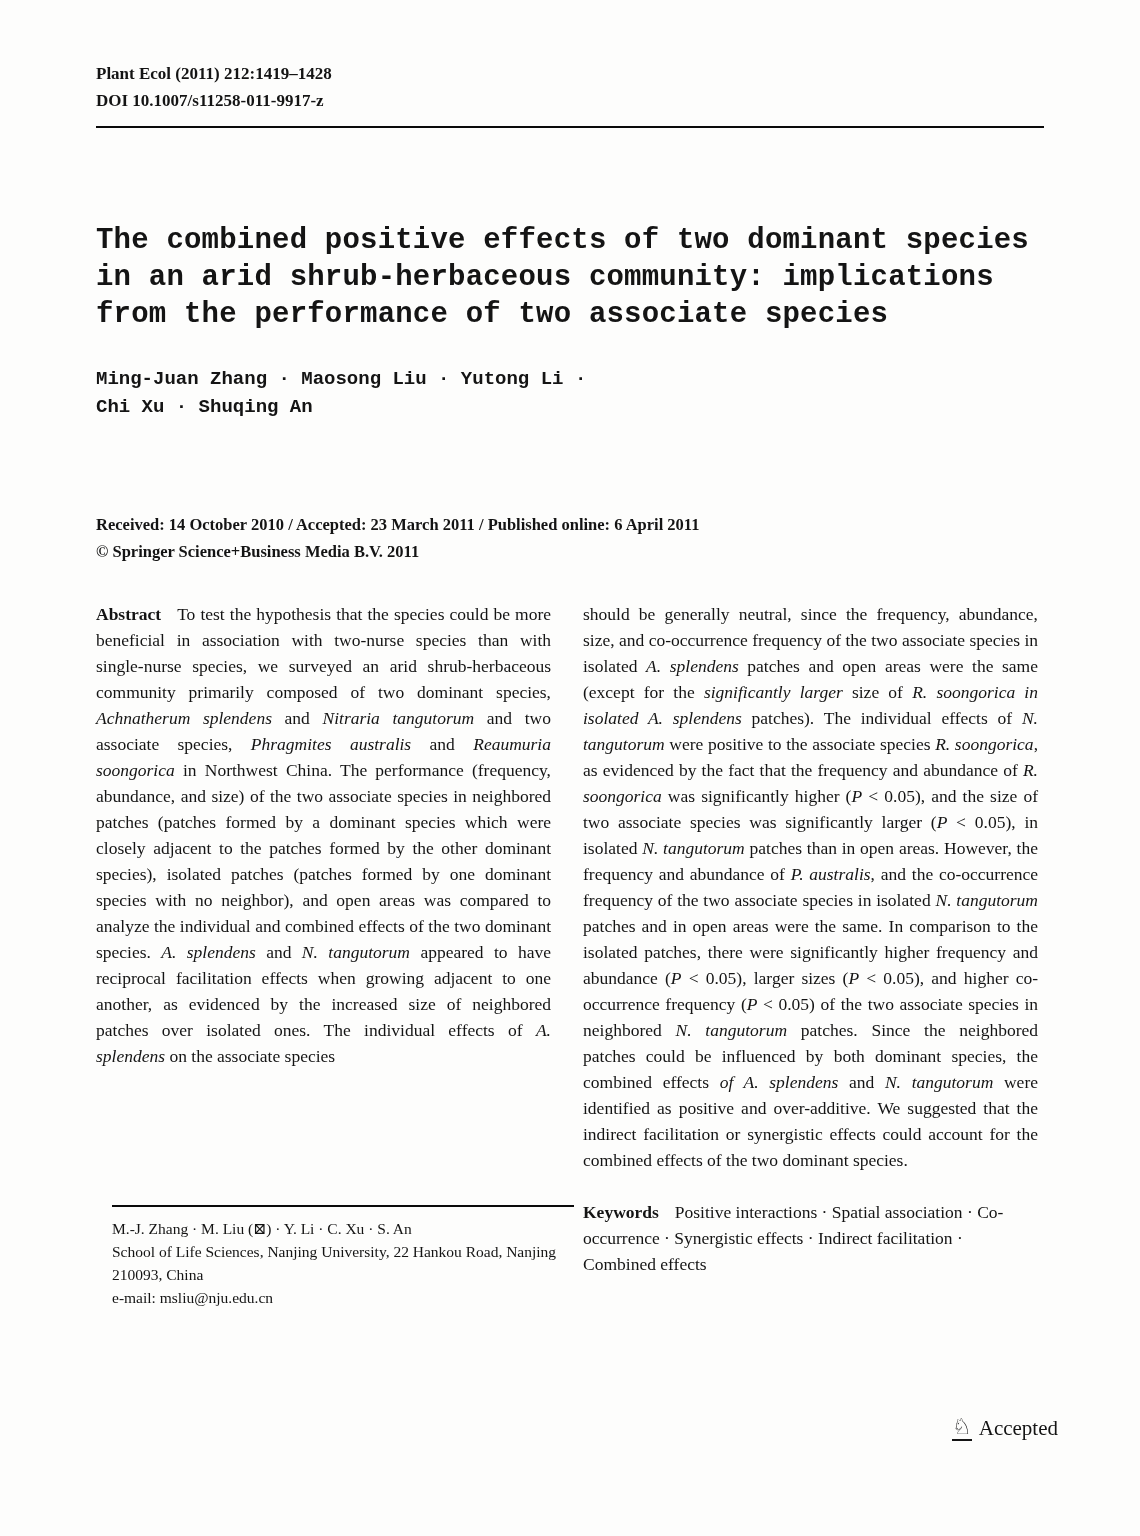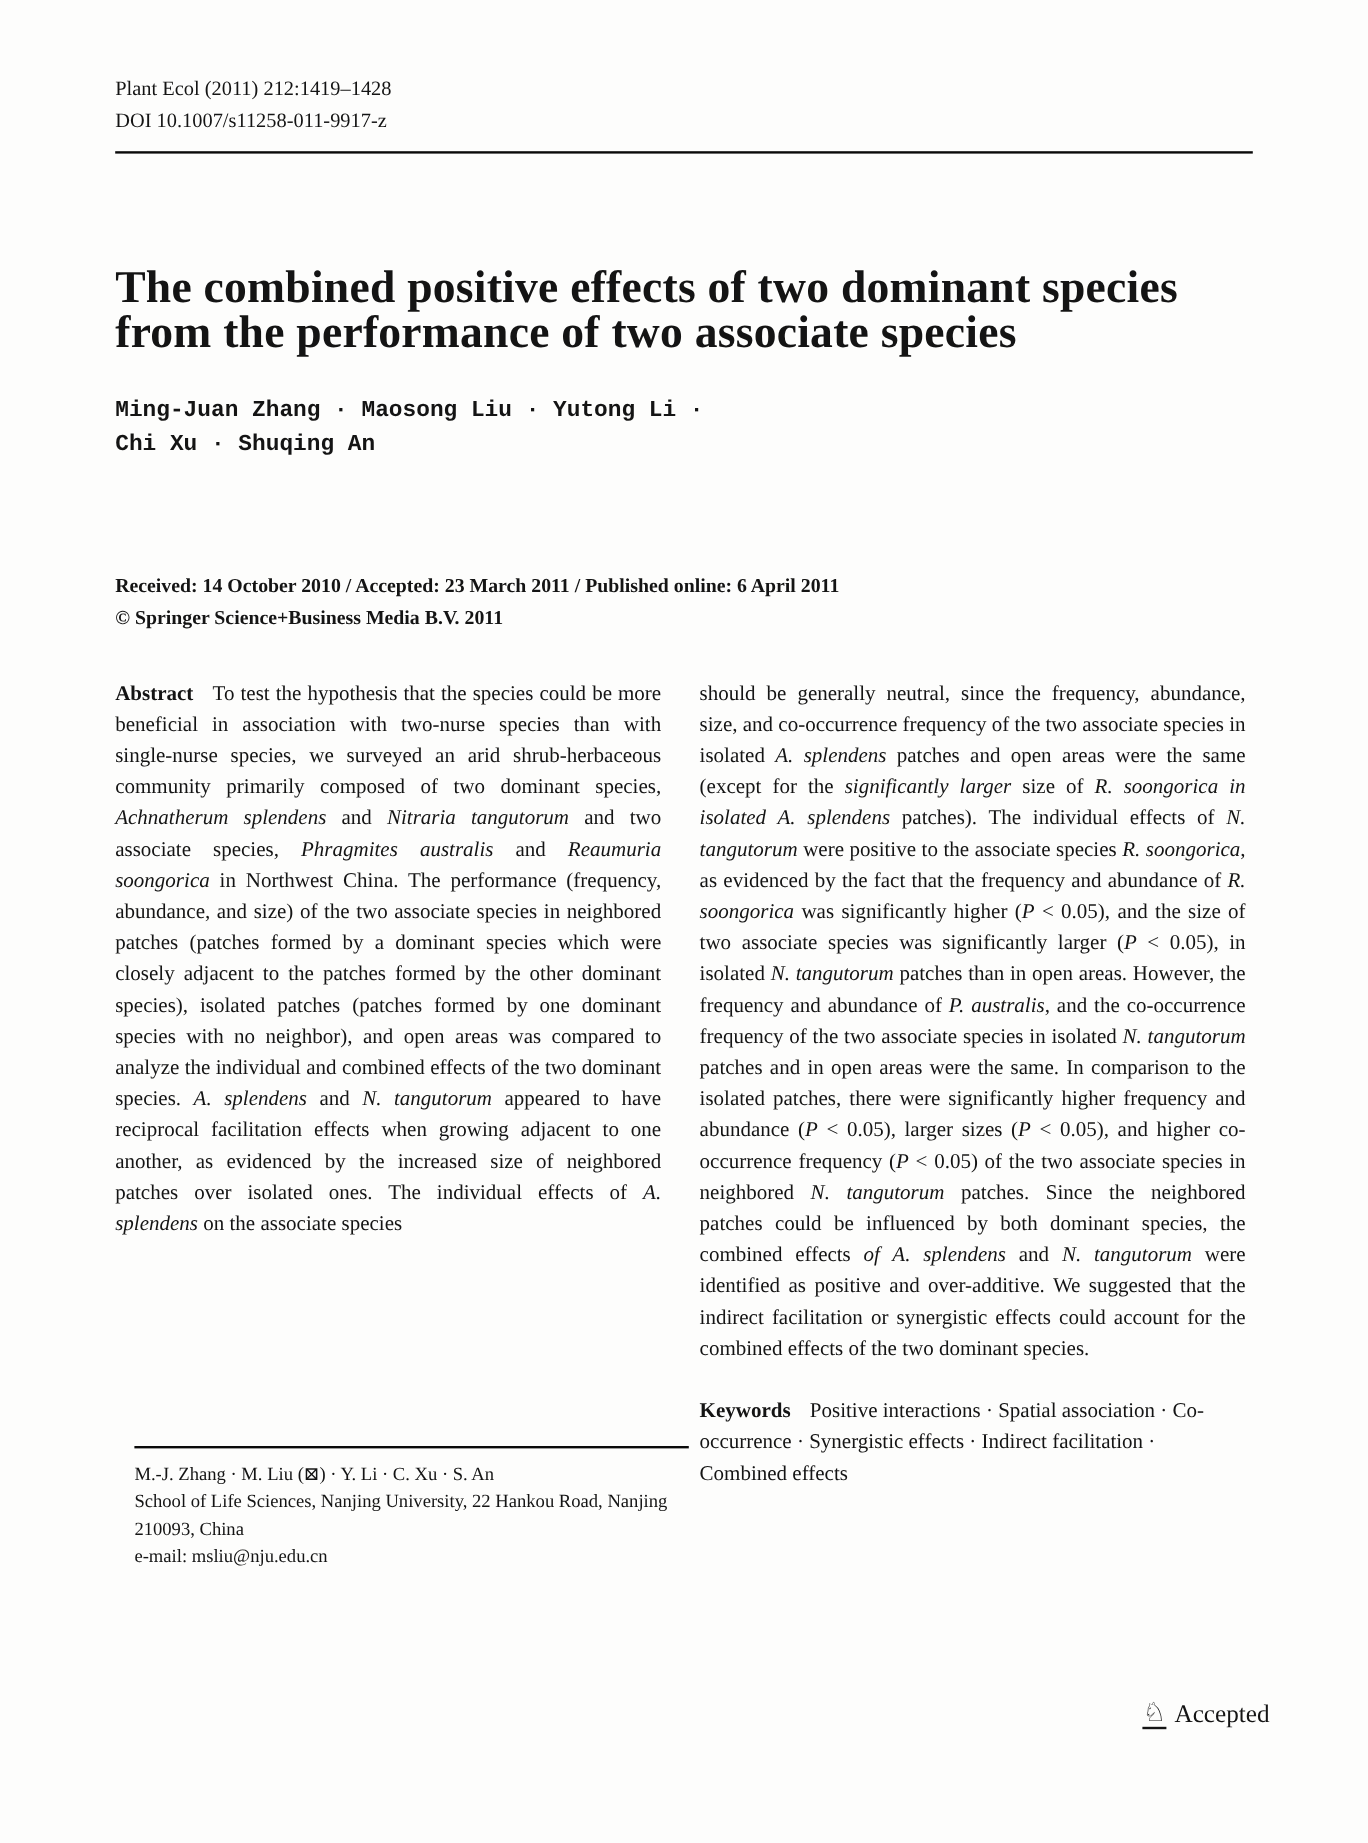--- a/index.html
+++ b/index.html
@@ -13,33 +13,35 @@
     width: 1140px; height: 1536px;
     font-family: "Liberation Serif", "DejaVu Serif", serif;
     color: #141414;
   }
   .content { padding: 0 96px; }
 
   .journal-header {
     padding-top: 60px;
     font-size: 17px;
     line-height: 27px;
+    font-weight: bold;
   }
   .header-rule {
     margin: 12px 0 0 0;
     border: none;
     border-top: 2.5px solid #0a0a0a;
   }
 
   .paper-title {
     margin: 94px 0 0 0;
-    font-size: 38px;
+    font-size: 29px;
     font-weight: 700;
     line-height: 37px;
     letter-spacing: 0.2px;
+    font-family: Liberation Mono, monospace;
   }
 
   .authors {
     margin-top: 32px;
     font-size: 19px;
     font-weight: 700;
     line-height: 28px;
     font-family: Liberation Mono, monospace;
   }
 
@@ -115,20 +117,21 @@
 
     <div class="journal-header">
       <div>Plant Ecol (2011) 212:1419–1428</div>
       <div>DOI 10.1007/s11258-011-9917-z</div>
     </div>
 
     <hr class="header-rule">
 
     <h1 class="paper-title">
         <div>The combined positive effects of two dominant species</div>
+        <div>in an arid shrub-herbaceous community: implications</div>
         <div>from the performance of two associate species</div>
       </h1>
 
     <div class="authors">
         <div>Ming-Juan Zhang · Maosong Liu · Yutong Li ·</div>
         <div>Chi Xu · Shuqing An</div>
       </div>
 
     <div class="dates">
       <div>Received: 14 October 2010 / Accepted: 23 March 2011 / Published online: 6 April 2011</div>

